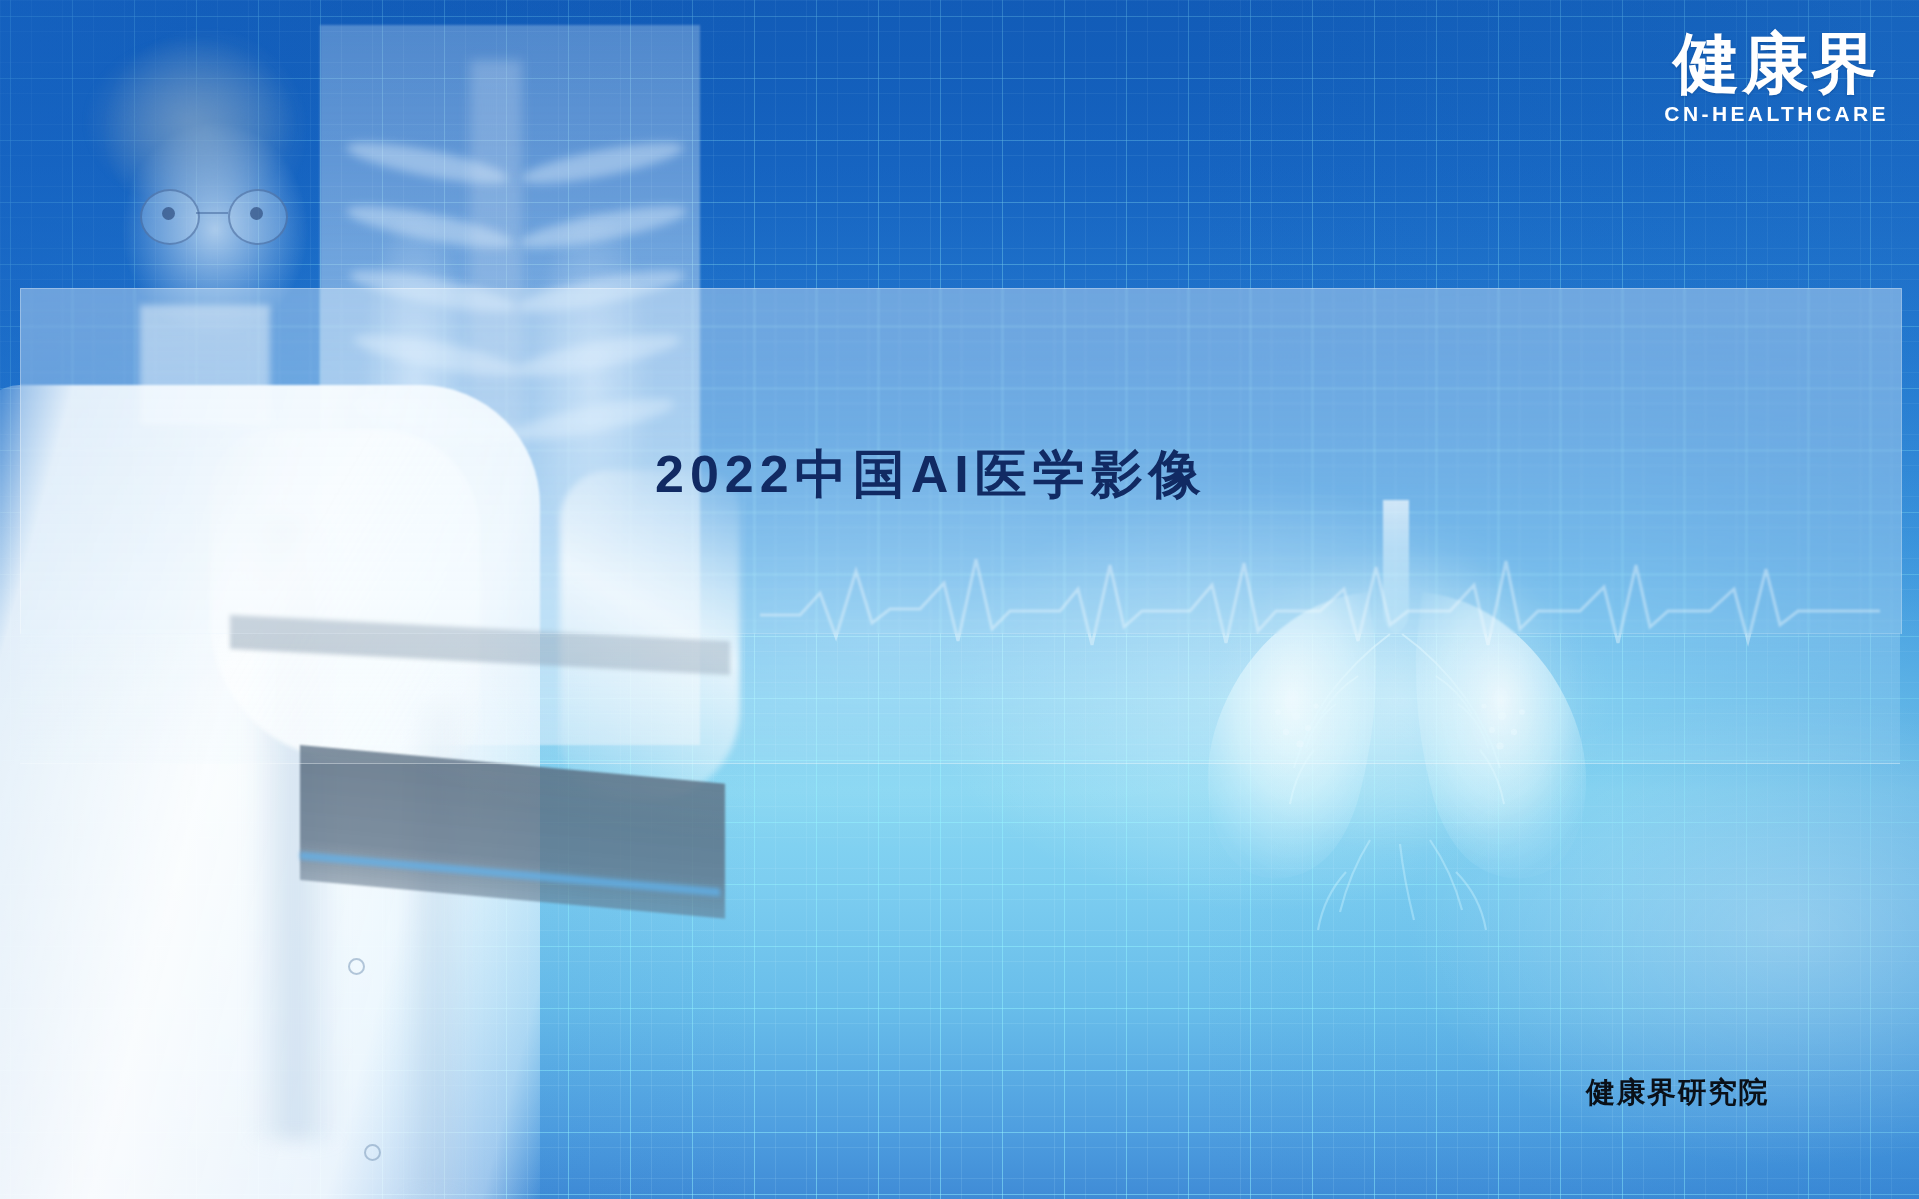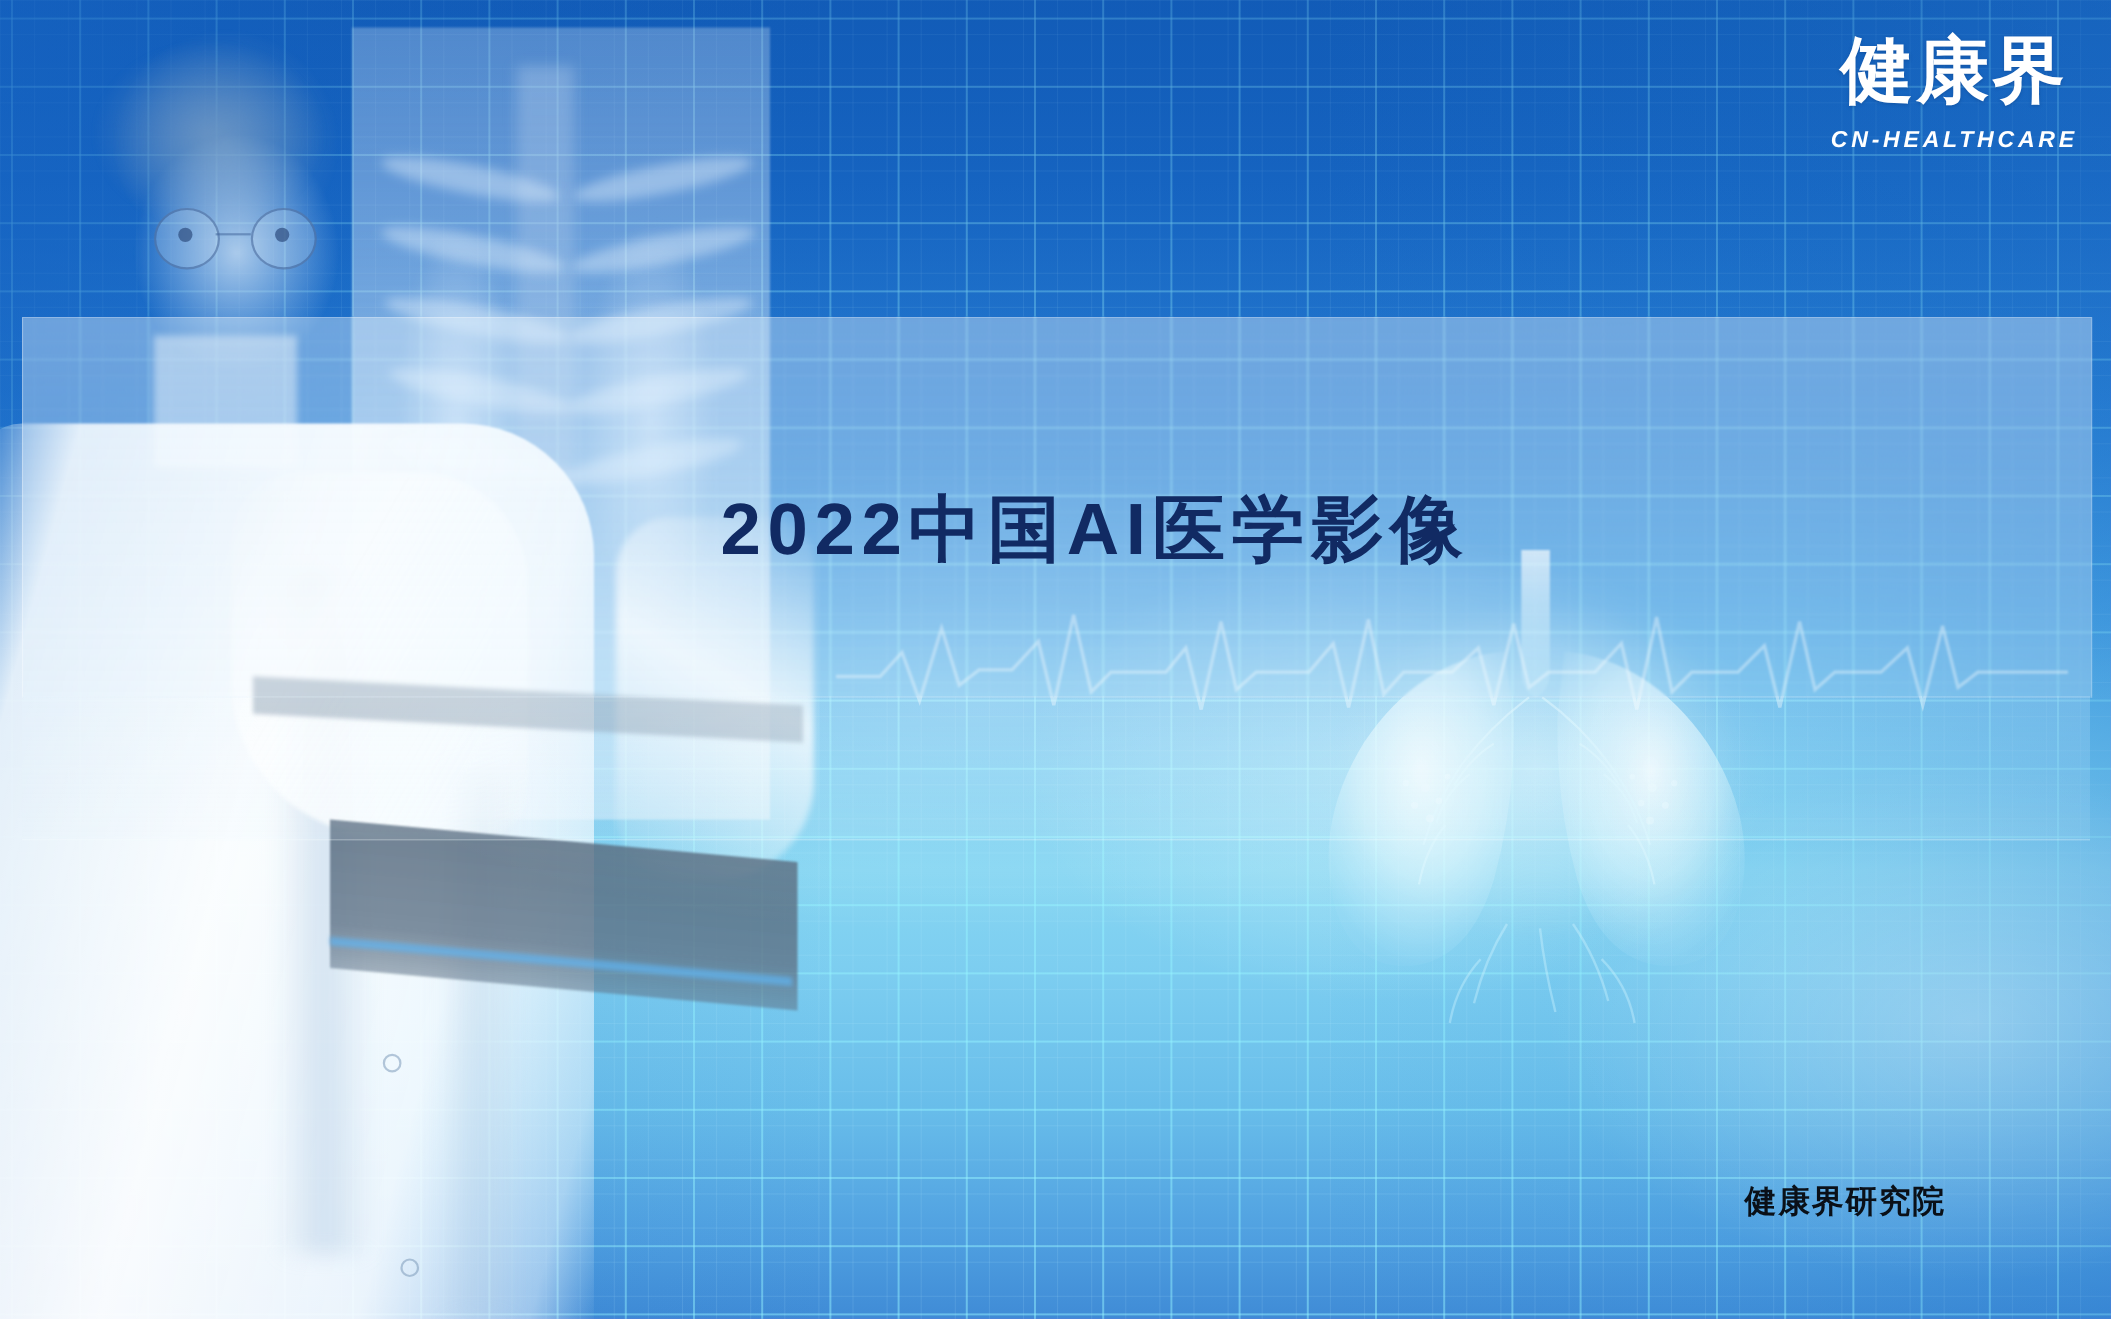--- a/index.html
+++ b/index.html
@@ -308,30 +308,29 @@
     font-weight: 700;
     letter-spacing: 3px;
     line-height: 1.08;
     white-space: nowrap;
     text-shadow: 0 1px 3px rgba(10,50,110,0.35);
   }
   .logo-en {
     font-size: 21px;
     font-weight: 600;
     letter-spacing: 3.4px;
-    margin-top: 17px;
+    margin-top: 3px;
     white-space: nowrap;
-    font-style: italic;
   }
 
   
   .title-main {
     position: absolute;
     left: 655px; top: 448px;
-    font-size: 66px;
+    font-size: 52px;
     font-weight: 700;
     letter-spacing: 6px;
     color: #112a63;
     white-space: nowrap;
     line-height: 1;
   }
   .title-sub {
     position: absolute;
     left: 1206px; top: 612px;
     font-size: 70px;

